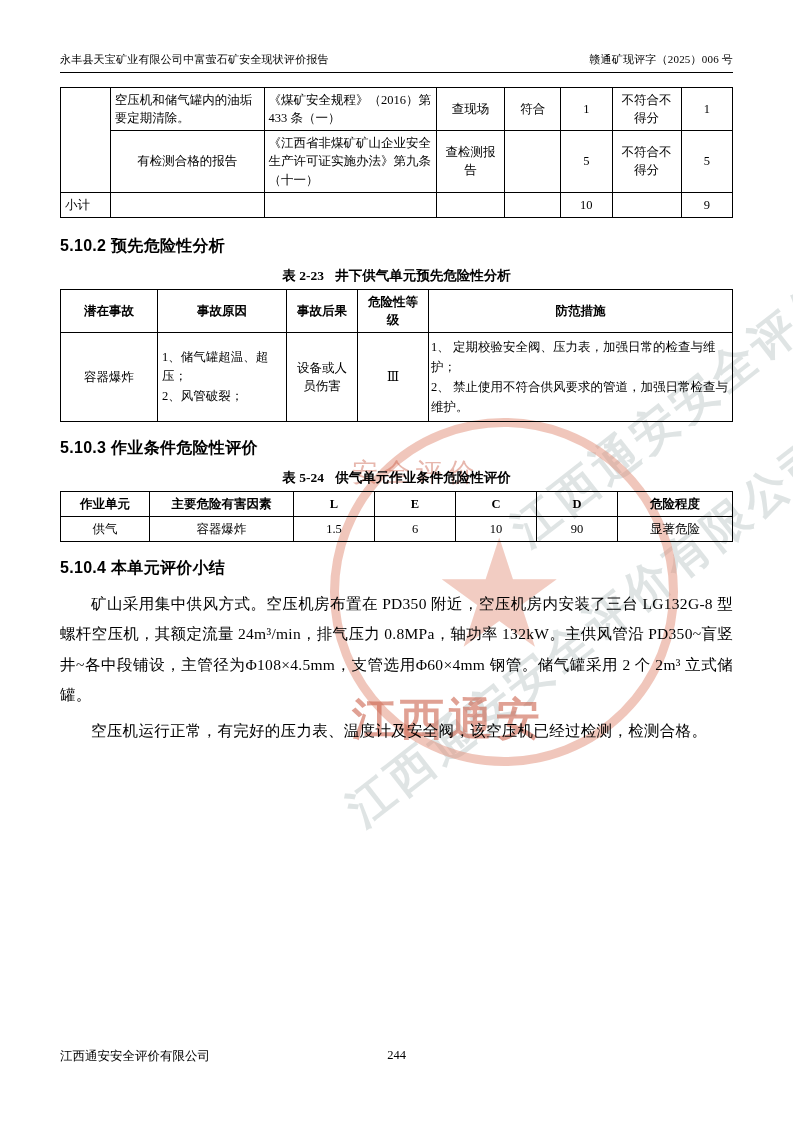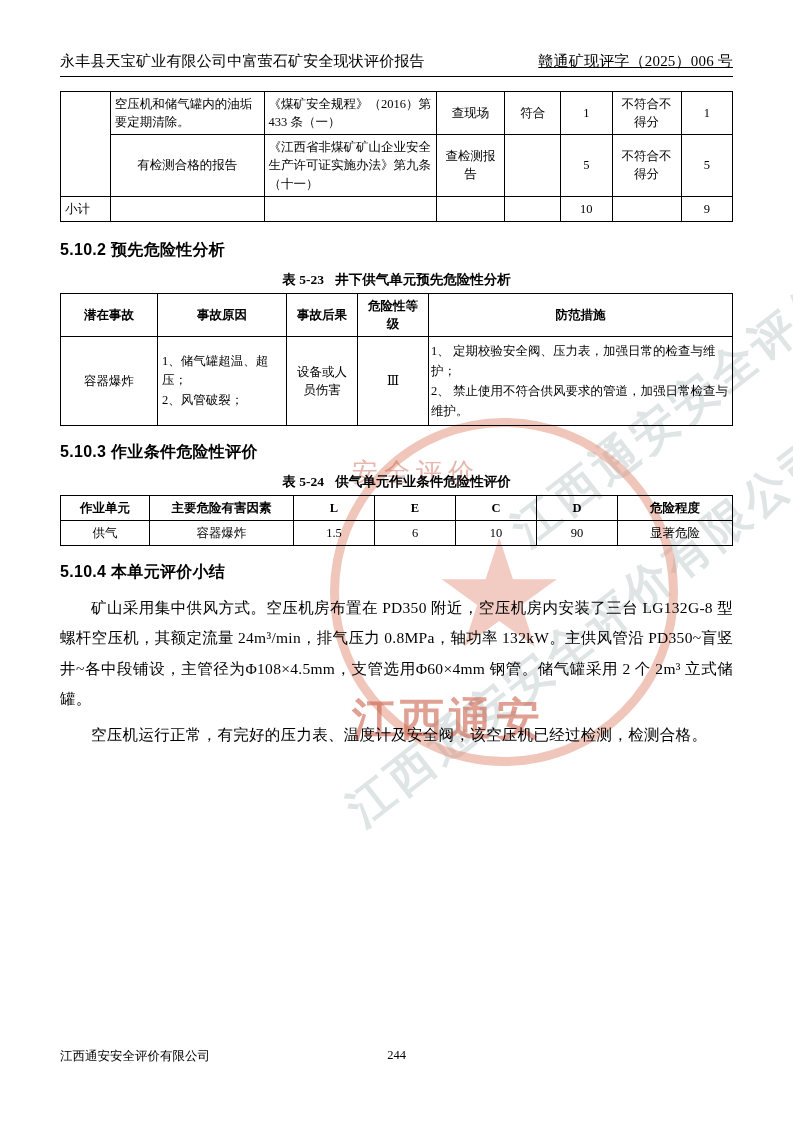--- a/index.html
+++ b/index.html
@@ -82,28 +82,28 @@
     letter-spacing: 6px;
   }
 
   .content { position: relative; z-index: 2; }
 
   
   .doc-header {
     display: flex;
     justify-content: space-between;
     align-items: flex-end;
-    font-size: 15px;
+    font-size: 11px;
     padding-bottom: 5px;
     border-bottom: 1px solid #000;
     margin-bottom: 14px;
     font-family: "Liberation Serif", serif;
   }
   .doc-header .left { letter-spacing: 0.2px; }
-  .doc-header .right { letter-spacing: 0.2px; text-decoration: underline; }
+  .doc-header .right { letter-spacing: 0.2px; }
 
   
   table {
     border-collapse: collapse;
     width: 100%;
     font-size: 12.5px;
   }
   table td, table th {
     border: 1px solid #000;
     padding: 3px 4px;
@@ -245,21 +245,21 @@
           <td>10</td>
           <td></td>
           <td>9</td>
         </tr>
       </tbody>
     </table>
 
     <h2 class="sec">5.10.2 预先危险性分析</h2>
 
     <div class="tbl-caption">
-      <span class="num">表 5-23</span>
+      <span class="num">表 2-23</span>
       &nbsp;&nbsp;<span>井下供气单元预先危险性分析</span>
     </div>
 
     <table class="tbl-523">
       <thead>
         <tr>
           <td class="c1">潜在事故</td>
           <td class="c2">事故原因</td>
           <td class="c3">事故后果</td>
           <td class="c4">危险性等级</td>

